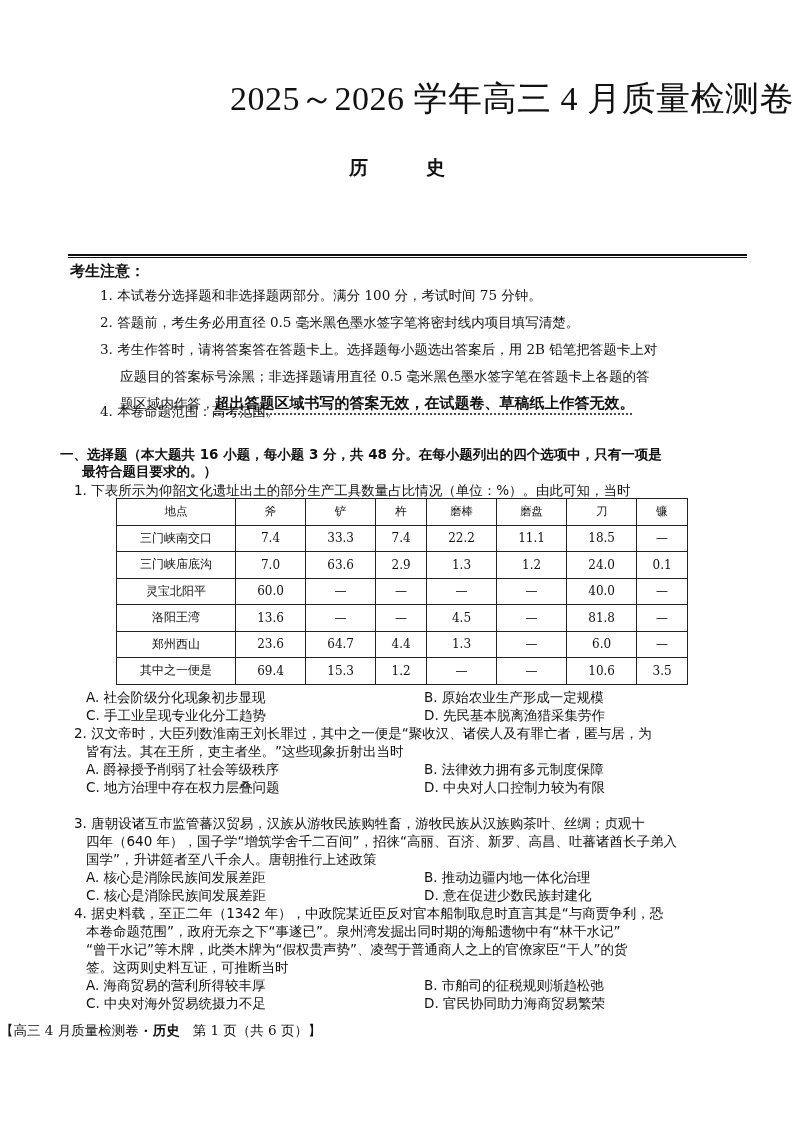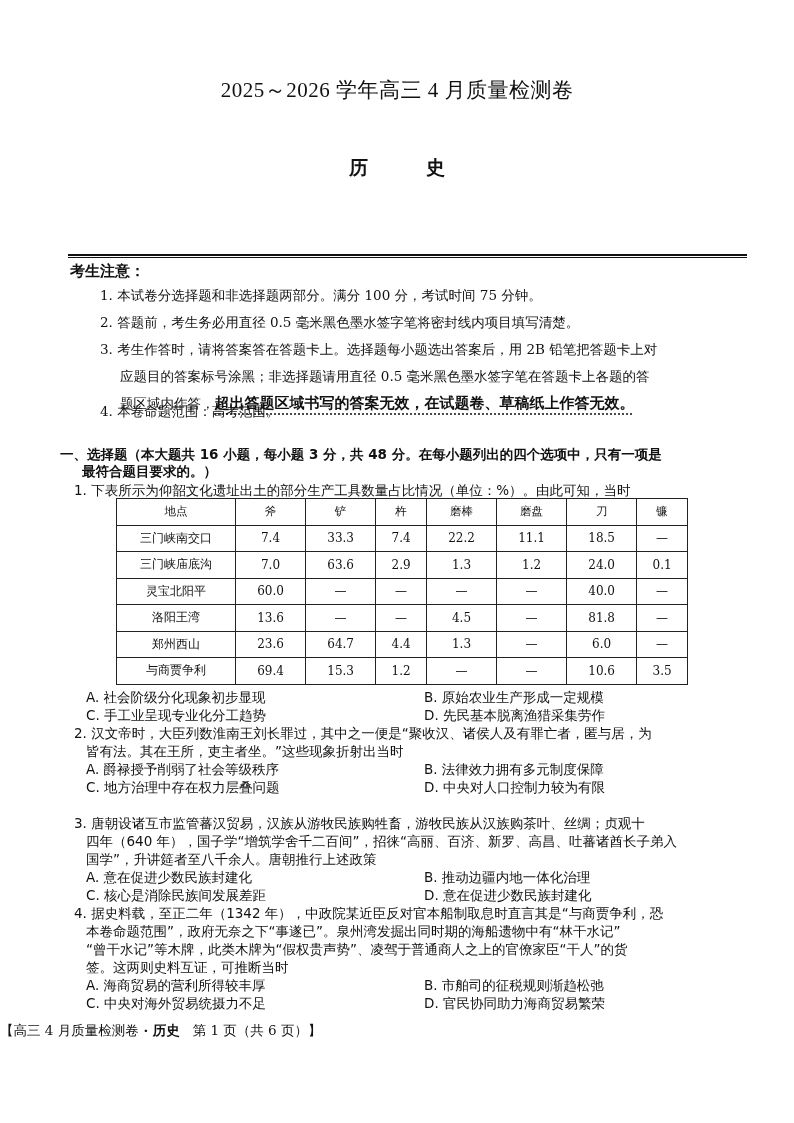--- a/index.html
+++ b/index.html
@@ -3,21 +3,21 @@
 <meta charset="utf-8">
 <style>
   html, body { margin: 0; padding: 0; background: #ffffff; }
   body {
     width: 794px; height: 1123px; position: relative; overflow: hidden;
     font-family: "DejaVu Serif", "Liberation Serif", serif;
     color: #111;
   }
   .title {
     position: absolute; left: 0; width: 794px; top: 76px;
-    text-align: center; font-size: 21px; letter-spacing: 0.5px;
+    text-align: right; font-size: 34px; letter-spacing: 0.5px;
     font-family: "Liberation Serif", "DejaVu Serif", serif;
   }
   .subject {
     position: absolute; left: 0; width: 794px; top: 155px;
     text-align: center; font-size: 19px; font-weight: bold;
     font-family: "DejaVu Sans", sans-serif;
   }
   .subject span { display: inline-block; }
   .subject .gap { width: 58px; }
   .rule {
@@ -158,21 +158,21 @@
         <td>郑州西山</td>
         <td>23.6</td>
         <td>64.7</td>
         <td>4.4</td>
         <td>1.3</td>
         <td>—</td>
         <td>6.0</td>
         <td>—</td>
       </tr>
       <tr>
-        <td>与商贾争利</td>
+        <td>其中之一便是</td>
         <td>69.4</td>
         <td>15.3</td>
         <td>1.2</td>
         <td>—</td>
         <td>—</td>
         <td>10.6</td>
         <td>3.5</td>
       </tr>
     </tbody>
 </table>
@@ -195,21 +195,21 @@
     <span class="opt">C. 地方治理中存在权力层叠问题</span>
     <span class="opt">D. 中央对人口控制力较为有限</span>
   </div>
 </div>
 
 <div class="q" style="top:814px">
   <span class="body">3. 唐朝设诸互市监管蕃汉贸易，汉族从游牧民族购牲畜，游牧民族从汉族购茶叶、丝绸；贞观十</span>
   <span class="body" style="padding-left:12px">四年（640 年），国子学“增筑学舍千二百间”，招徕“高丽、百济、新罗、高昌、吐蕃诸酋长子弟入</span>
   <span class="body" style="padding-left:12px">国学”，升讲筵者至八千余人。唐朝推行上述政策</span>
   <div class="opts">
-    <span class="opt">A. 意在促进少数民族封建化</span>
+    <span class="opt">A. 核心是消除民族间发展差距</span>
     <span class="opt">B. 推动边疆内地一体化治理</span>
     <span class="opt">C. 核心是消除民族间发展差距</span>
     <span class="opt">D. 意在促进少数民族封建化</span>
   </div>
 </div>
 
 <div class="q" style="top:904px">
   <span class="body">4. 据史料载，至正二年（1342 年），中政院某近臣反对官本船制取息时直言其是“与商贾争利，恐</span>
   <span class="body" style="padding-left:12px">本卷命题范围”，政府无奈之下“事遂已”。泉州湾发掘出同时期的海船遗物中有“林干水记”</span>
   <span class="body" style="padding-left:12px">“曾干水记”等木牌，此类木牌为“假权贵声势”、凌驾于普通商人之上的官僚家臣“干人”的货</span>

